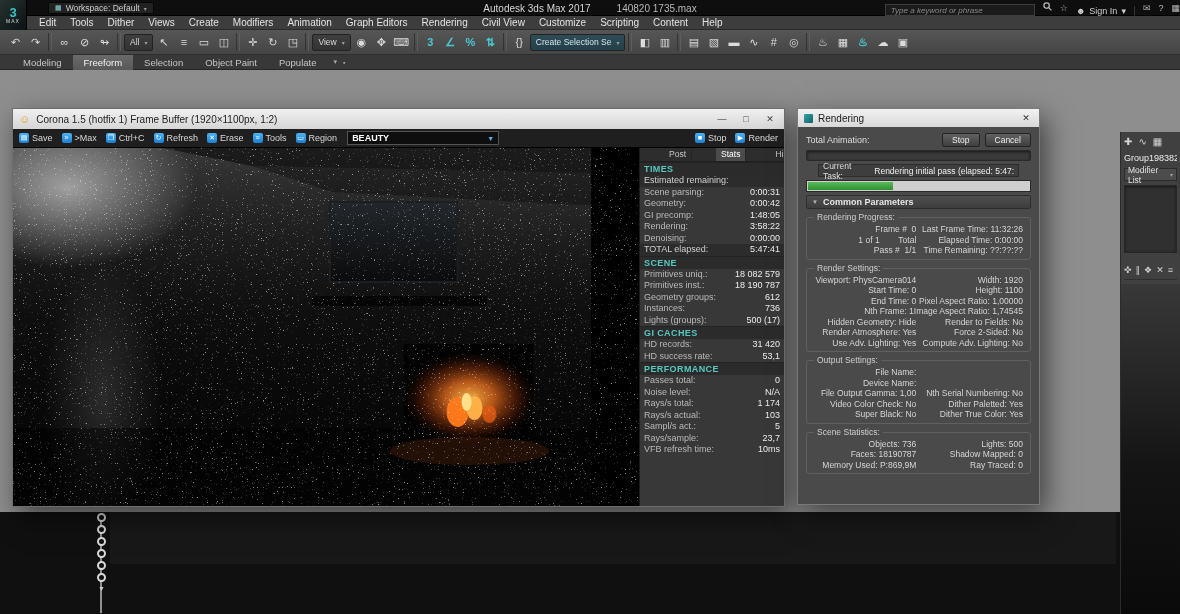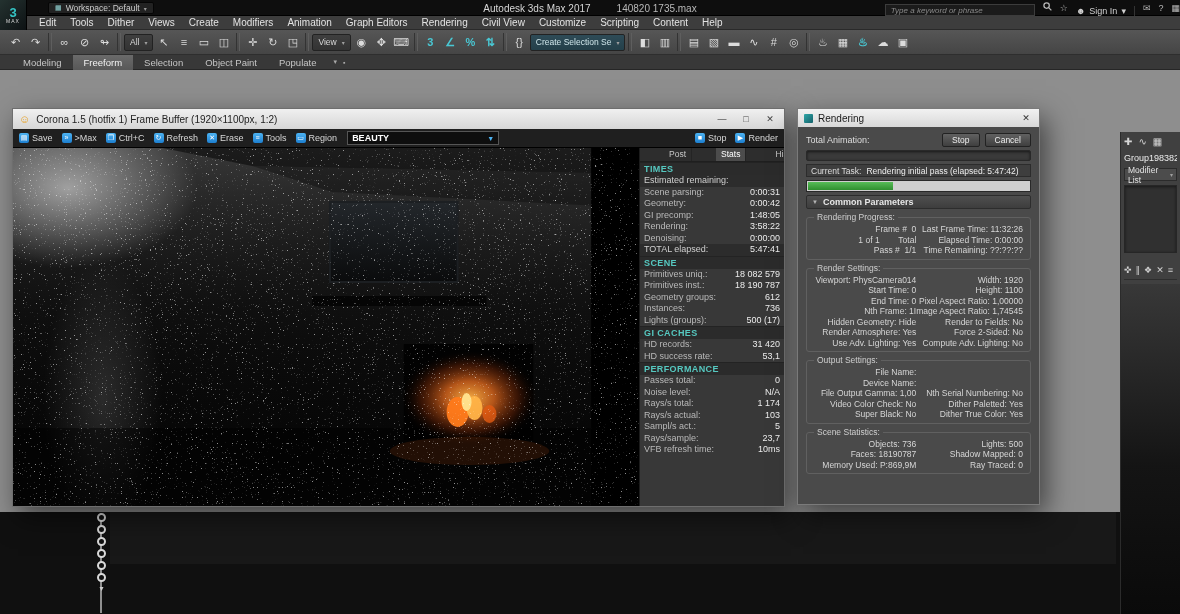--- a/index.html
+++ b/index.html
@@ -94,21 +94,21 @@
        box-shadow:6px 10px 26px rgba(0,0,0,.55);font-size:9px;color:#ddd;z-index:11;}
   .dlg-title{height:18px;background:linear-gradient(#f2f2f2,#d8d8d8);color:#1a1a1a;display:flex;align-items:center;gap:5px;padding:0 4px 0 6px;font-size:10px;}
   .dlg-title .dico{width:9px;height:9px;background:linear-gradient(135deg,#2fa7a7,#14606a);border-radius:1px;}
   .dlg-title .ttl{flex:1;}
   .dlg-x{width:18px;text-align:center;color:#333;font-size:9px;}
   .dlg-body{padding:5px 8px;height:377px;overflow:hidden;}
   .dlg-row1{display:flex;justify-content:space-between;align-items:center;height:15px;}
   .dlg-btns{display:flex;gap:5px;}
   .btn{background:linear-gradient(#616161,#3f3f3f);border:1px solid #222;border-radius:2px;color:#eee;font-size:8.5px;padding:1px 9px;line-height:10px;}
   .pbar{height:11px;background:#3a3a3a;border:1px solid #292929;border-radius:2px;margin:3px 0;box-shadow:inset 0 1px 3px rgba(0,0,0,.6);}
-  .task{background:#3e3e3e;border:1px solid #2c2c2c;padding:1px 4px;display:flex;gap:5px;margin:3px 0;font-size:8.5px;height:13px;align-items:center;}
+  .task{background:#3e3e3e;border:1px solid #2c2c2c;padding:1px 4px;display:flex;gap:5px;margin:3px 12px;font-size:8.5px;height:13px;align-items:center;}
   .task .tv{color:#efefef;white-space:nowrap;overflow:hidden;}
   .pbar2{height:12px;background:#cfcfcf;border:1px solid #292929;margin:3px 0;position:relative;}
   .pfill{position:absolute;top:1px;bottom:1px;left:1px;width:38%;background:linear-gradient(#58bc58,#2f8f2f);}
   .rollout{margin-top:3px;background:linear-gradient(#4f4f4f,#3d3d3d);border:1px solid #2d2d2d;border-radius:2px;height:14px;
            display:flex;align-items:center;gap:5px;padding:0 5px;font-weight:bold;color:#e6e6e6;font-size:9px;}
   .rollout .rarr{font-size:6px;color:#b5b5b5;}
   .grp{border:1px solid #606060;border-radius:3px;margin-top:8px;padding:6px 3px 3px;position:relative;}
   .grp-legend{position:absolute;top:-6px;left:7px;background:#4a4a4a;padding:0 3px;color:#cfcfcf;font-size:8.5px;line-height:10px;}
   .grow{display:flex;line-height:10.5px;font-size:8.5px;}
   .grow .a{width:49%;text-align:right;white-space:pre;color:#d6d6d6;}

